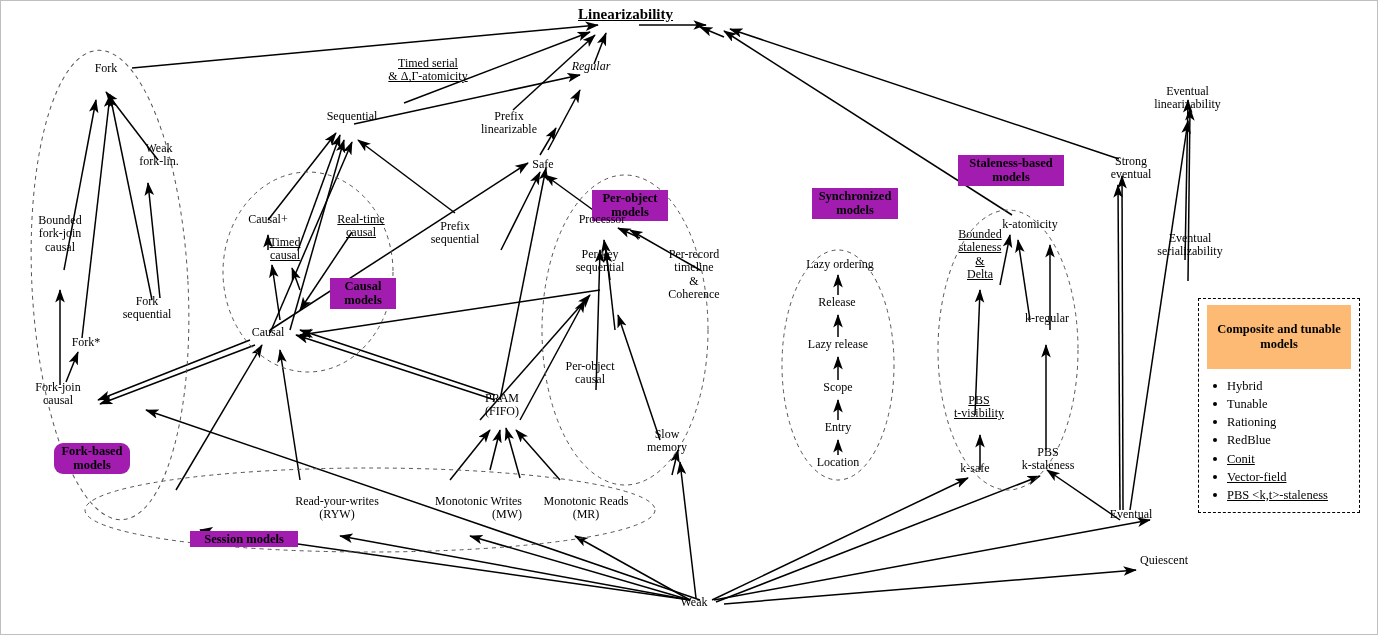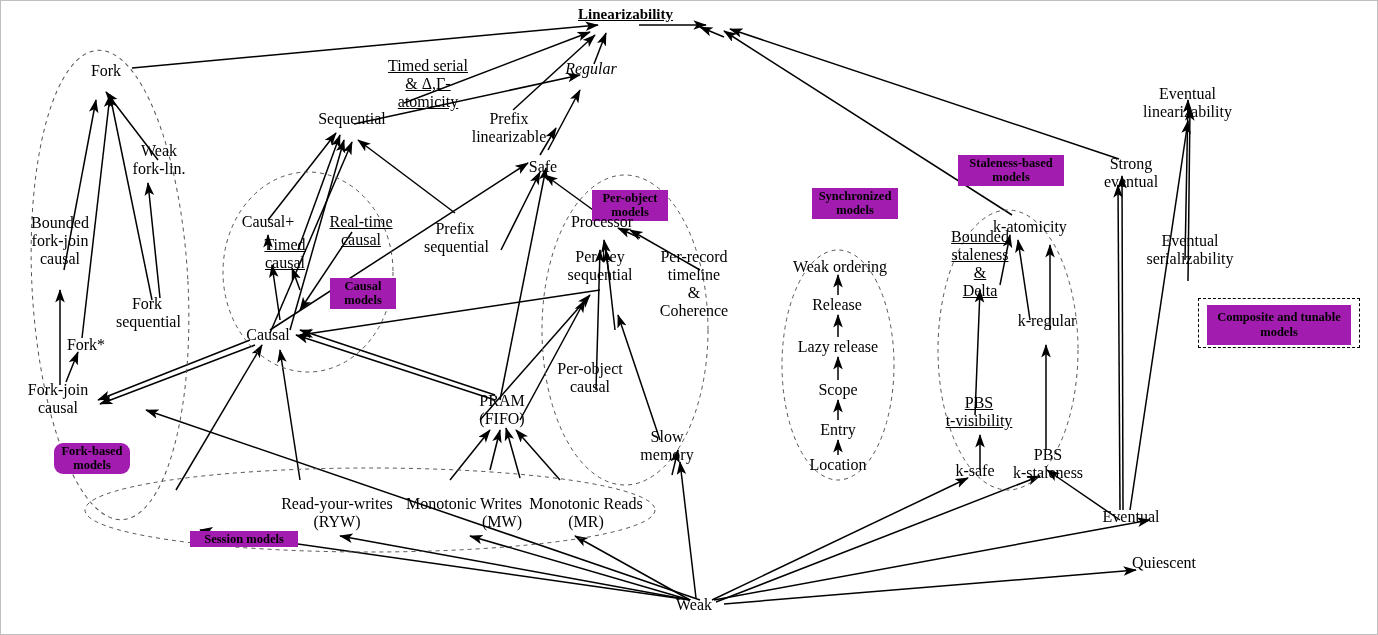--- a/index.html
+++ b/index.html
@@ -1,29 +1,29 @@
 <!DOCTYPE html>
 <html><head>
 <meta charset="utf-8">
 <style>
   html,body{margin:0;padding:0;background:#ffffff;}
   body{font-family:"Liberation Serif", serif;}
   #canvas{position:relative;width:1378px;height:635px;overflow:hidden;background:#fff;}
-  .node{position:absolute;text-align:center;font-size:16px;color:#000;line-height:1.12;white-space:nowrap;}
+  .node{position:absolute;text-align:center;font-size:12px;color:#000;line-height:1.12;white-space:nowrap;}
   .node.wrap{white-space:normal;}
   .node .u{text-decoration:underline;}
   .grp-label{position:absolute;background:#a21caf;font-weight:bold;font-size:12.5px;text-align:center;line-height:1.15;padding:1px 3px;color:#000;}
   .title{position:absolute;font-weight:bold;font-size:15px;text-decoration:underline;color:#000;}
   svg.edges{position:absolute;left:0;top:0;width:1378px;height:635px;overflow:visible;}
   .legend{position:absolute;border:1px dashed #000;background:#fff;}
   .legend ul{list-style:none;margin:0;padding:6px 10px 8px 14px;}
   .legend li{font-size:12.5px;line-height:1.45;position:relative;padding-left:14px;color:#000;}
   .legend li:before{content:"";position:absolute;left:0;top:7px;width:4px;height:4px;border-radius:50%;background:#000;}
   .legend li .u{text-decoration:underline;}
-  .legend-title{display:block;background:#a21caf;font-weight:bold;font-size:12.5px;text-align:center;margin:6px 8px 2px 8px;padding:5px 0;color:#000;}
+  .legend-title{display:block;background:#fdba74;font-weight:bold;font-size:12.5px;text-align:center;margin:6px 8px 2px 8px;padding:17px 0;color:#000;}
   .frame{position:absolute;border:1px solid #bfbfbf;left:0;top:0;width:1376px;height:633px;pointer-events:none;}
 </style>
 </head>
 <body>
 
 <div id="canvas">
   <div class="frame"></div>
 
   <svg class="edges" viewBox="0 0 1378 635">
     <defs>
@@ -156,21 +156,21 @@
   <div class="node wrap" style="left:326px;top:213px;width:70px;"><span class="u">Real-time</span><br><span class="u">causal</span></div>
   <div class="node wrap" style="left:424px;top:220px;width:62px;">Prefix<br>sequential</div>
   <div class="node" style="left:566px;top:213px;width:72px;">Processor</div>
   <div class="node" style="left:990px;top:218px;width:80px;">k-atomicity</div>
 
   <div class="node wrap" style="left:22px;top:214px;width:76px;">Bounded<br>fork-join<br>causal</div>
   <div class="node wrap" style="left:256px;top:236px;width:58px;"><span class="u">Timed</span><br><span class="u">causal</span></div>
   <div class="node wrap" style="left:944px;top:228px;width:72px;"><span class="u">Bounded</span><br><span class="u">staleness</span><br><span class="u">&amp;</span><br><span class="u">Delta</span></div>
   <div class="node wrap" style="left:1140px;top:232px;width:100px;">Eventual<br>serializability</div>
 
-  <div class="node" style="left:790px;top:258px;width:100px;">Weak ordering</div>
+  <div class="node" style="left:790px;top:258px;width:100px;">Lazy ordering</div>
   <div class="node wrap" style="left:566px;top:248px;width:68px;">Per-key<br>sequential</div>
   <div class="node wrap" style="left:656px;top:248px;width:76px;">Per-record<br>timeline<br>&amp;<br>Coherence</div>
   <div class="node" style="left:806px;top:296px;width:62px;">Release</div>
   <div class="node" style="left:1012px;top:312px;width:70px;">k-regular</div>
 
   <div class="node wrap" style="left:116px;top:295px;width:62px;">Fork<br>sequential</div>
   <div class="node" style="left:240px;top:326px;width:56px;">Causal</div>
   <div class="node" style="left:792px;top:338px;width:92px;">Lazy release</div>
   <div class="node" style="left:62px;top:336px;width:48px;">Fork*</div>
   <div class="node" style="left:812px;top:381px;width:52px;">Scope</div>
@@ -188,14 +188,23 @@
   <div class="node wrap" style="left:278px;top:495px;width:118px;">Read-your-writes<br>(RYW)</div>
   <div class="node wrap" style="left:404px;top:495px;width:118px;text-align:right;">Monotonic Writes<br>(MW)</div>
   <div class="node wrap" style="left:528px;top:495px;width:116px;">Monotonic Reads<br>(MR)</div>
 
   <div class="node" style="left:1098px;top:508px;width:66px;">Eventual</div>
   <div class="node" style="left:1128px;top:554px;width:72px;">Quiescent</div>
   <div class="node" style="left:672px;top:596px;width:44px;">Weak</div>
 
   <div class="legend" style="left:1198px;top:298px;width:160px;">
     <span class="legend-title">Composite and tunable<br>models</span>
+    <ul>
+      <li><span>Hybrid</span></li>
+      <li><span>Tunable</span></li>
+      <li><span>Rationing</span></li>
+      <li><span>RedBlue</span></li>
+      <li><span class="u">Conit</span></li>
+      <li><span class="u">Vector-field</span></li>
+      <li><span class="u">PBS &lt;k,t&gt;-staleness</span></li>
+    </ul>
   </div>
 </div>
 
 </body></html>

